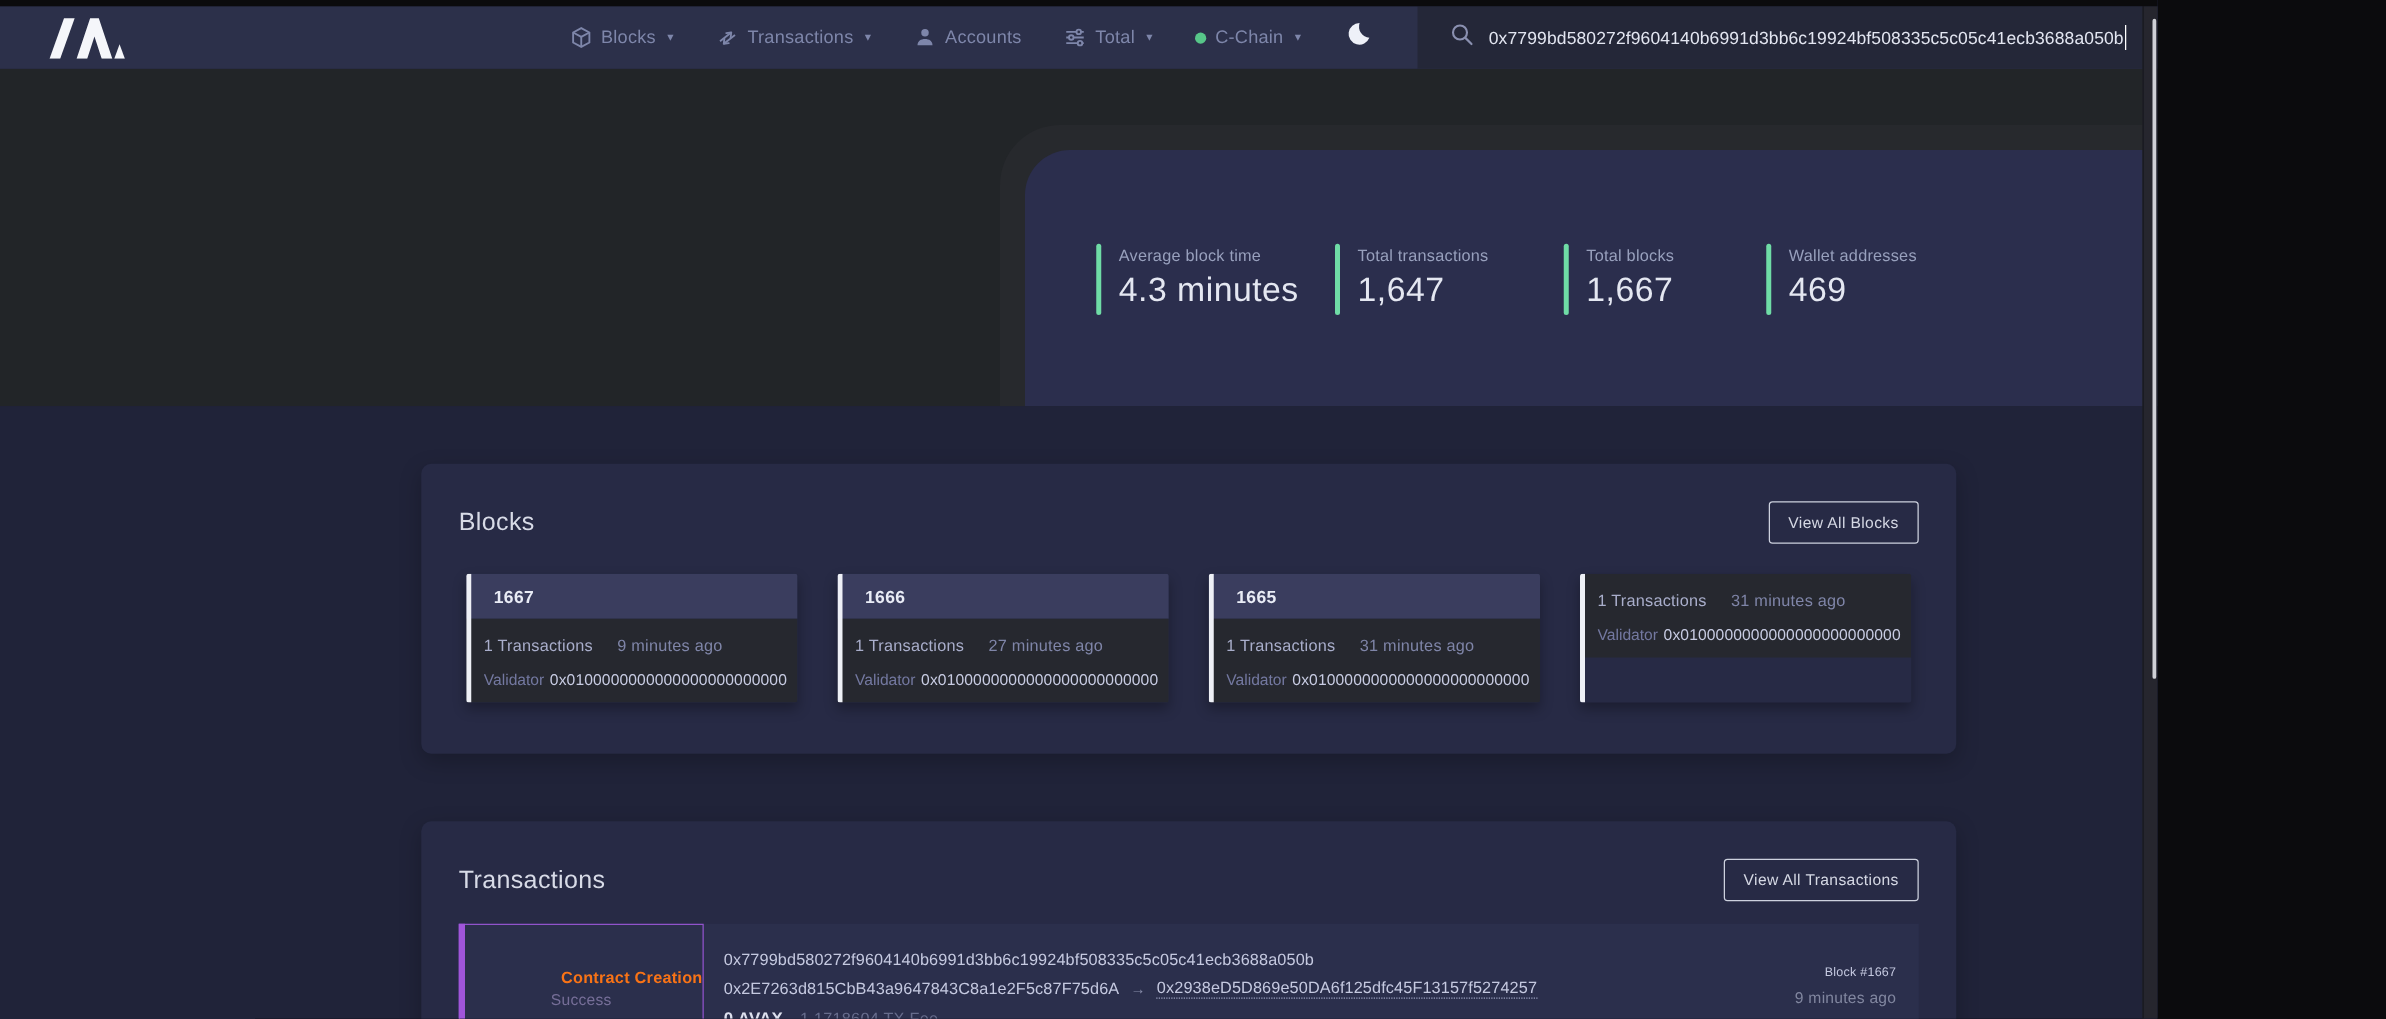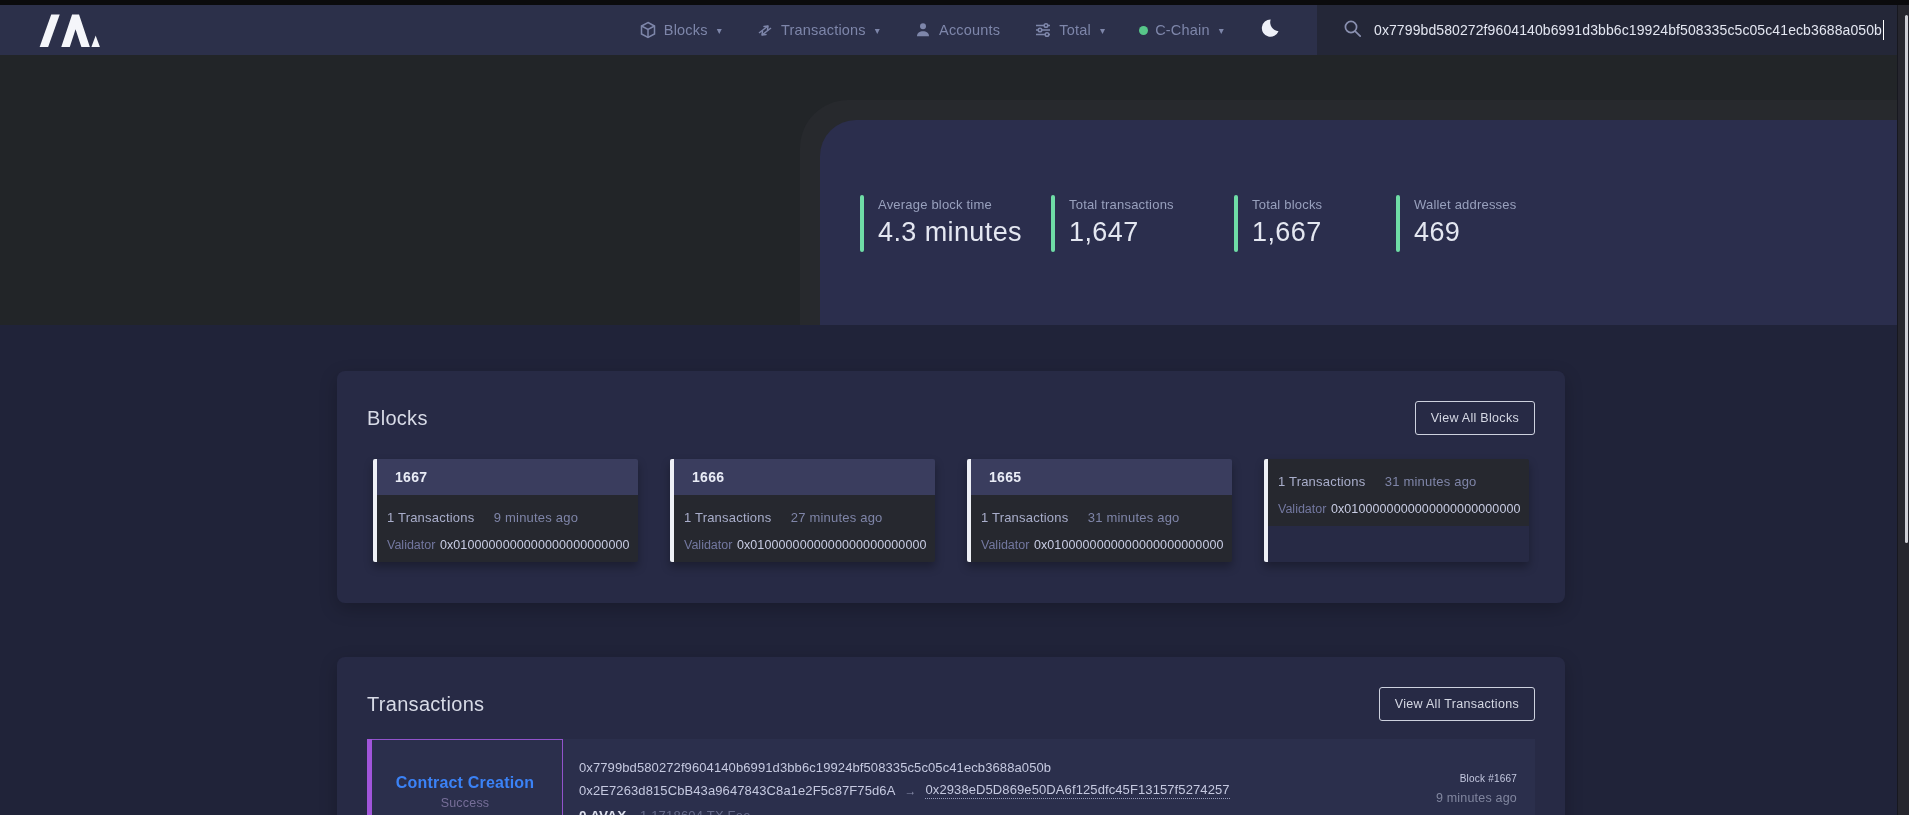--- a/index.html
+++ b/index.html
@@ -1,17 +1,17 @@
 <!DOCTYPE html>
 <html><head>
 <meta charset="utf-8">
 <style>
   html,body{margin:0;padding:0;background:#0b0b0d;}
   *{box-sizing:border-box;}
-  #app{position:relative;width:1909px;height:815px;overflow:hidden;
+  #app{position:relative;width:1726px;height:815px;overflow:hidden;
        font-family:"Liberation Sans","DejaVu Sans",sans-serif;background:#202339;}
 
   
   .top-strip{position:absolute;top:0;left:0;width:100%;height:5px;background:#0b0b0d;z-index:60;}
 
   
   .navbar{position:absolute;top:5px;left:0;right:0;height:50px;background:#2c304a;
           display:flex;align-items:center;z-index:20;}
   .logo{margin-left:38px;display:flex;align-items:center;cursor:pointer;}
   .nav{margin-left:auto;display:flex;align-items:center;gap:34px;padding-right:22px;}
@@ -27,21 +27,21 @@
                 white-space:nowrap;cursor:text;}
   .search-text{color:#e3e6f1;font-size:14px;letter-spacing:.1px;}
   .caret{width:1px;height:20px;background:#ffffff;margin-left:1px;flex:0 0 auto;}
 
   
   .hero{position:absolute;top:55px;left:0;right:0;height:270px;background:#222528;}
   .panel-shadow{position:absolute;left:800px;top:45px;right:0;bottom:0;
                 background:#27292d;border-top-left-radius:48px;}
   .stats-panel{position:absolute;left:820px;top:65px;right:0;bottom:0;
                background:#2b2e4d;border-top-left-radius:36px;}
-  .stats-row{position:absolute;left:40px;top:75px;display:flex;}
+  .stats-row{position:absolute;left:57px;top:75px;display:flex;}
   .stat{display:flex;align-items:stretch;}
   .stat:nth-child(1){width:191px;}
   .stat:nth-child(2){width:183px;}
   .stat:nth-child(3){width:162px;}
   .stat-bar{width:4px;height:57px;background:#6fdca6;border-radius:2px;margin-right:14px;flex:0 0 auto;}
   .stat-label{color:#98a0bd;font-size:13px;letter-spacing:.2px;margin-top:2px;}
   .stat-value{color:#e4e7f1;font-size:27px;font-weight:300;letter-spacing:.4px;margin-top:5px;white-space:nowrap;}
 
   
   .main{position:absolute;top:325px;left:0;right:0;height:490px;background:#202339;}
@@ -69,21 +69,21 @@
   .bc-line2{margin-top:9px;white-space:nowrap;overflow:hidden;}
   .bc-vlabel{color:#7378a0;font-size:12.5px;}
   .bc-vhash{color:#c8cce3;font-size:12.5px;letter-spacing:.1px;}
 
   
   .tx-row{position:relative;margin:18px 30px 0 30px;height:108px;background:#2b2f4c;
           display:flex;cursor:pointer;}
   .tx-status{position:relative;flex:0 0 196px;border:1px solid #9153cb;text-align:center;
              padding-top:34px;}
   .tx-status-bar{position:absolute;left:-1px;top:-1px;bottom:-1px;width:5px;background:#a055da;}
-  .tx-type{color:#3b82f6;font-size:16px;font-weight:700;letter-spacing:.2px;}
+  .tx-type{color:#f97316;font-size:13px;font-weight:700;letter-spacing:.2px;text-align:right;}
   .tx-success{color:#766e98;font-size:12.5px;margin-top:4px;letter-spacing:.2px;}
   .tx-details{flex:1;padding:21px 0 0 16px;overflow:hidden;}
   .tx-hash{color:#c5c9e0;font-size:13px;letter-spacing:.1px;}
   .tx-addrs{margin-top:7px;display:flex;align-items:center;white-space:nowrap;}
   .addr{color:#c5c9e0;font-size:13px;letter-spacing:.1px;}
   .addr.to{border-bottom:1px dotted #9aa0bf;padding-bottom:1px;cursor:pointer;}
   .tx-arrow{color:#888daa;font-size:12px;margin:0 9px;}
   .tx-val{margin-top:7px;white-space:nowrap;}
   .tx-amount{color:#dde0ee;font-size:13.5px;font-weight:700;letter-spacing:.2px;}
   .tx-fee{color:#676c8c;font-size:13px;margin-left:9px;letter-spacing:.2px;}

